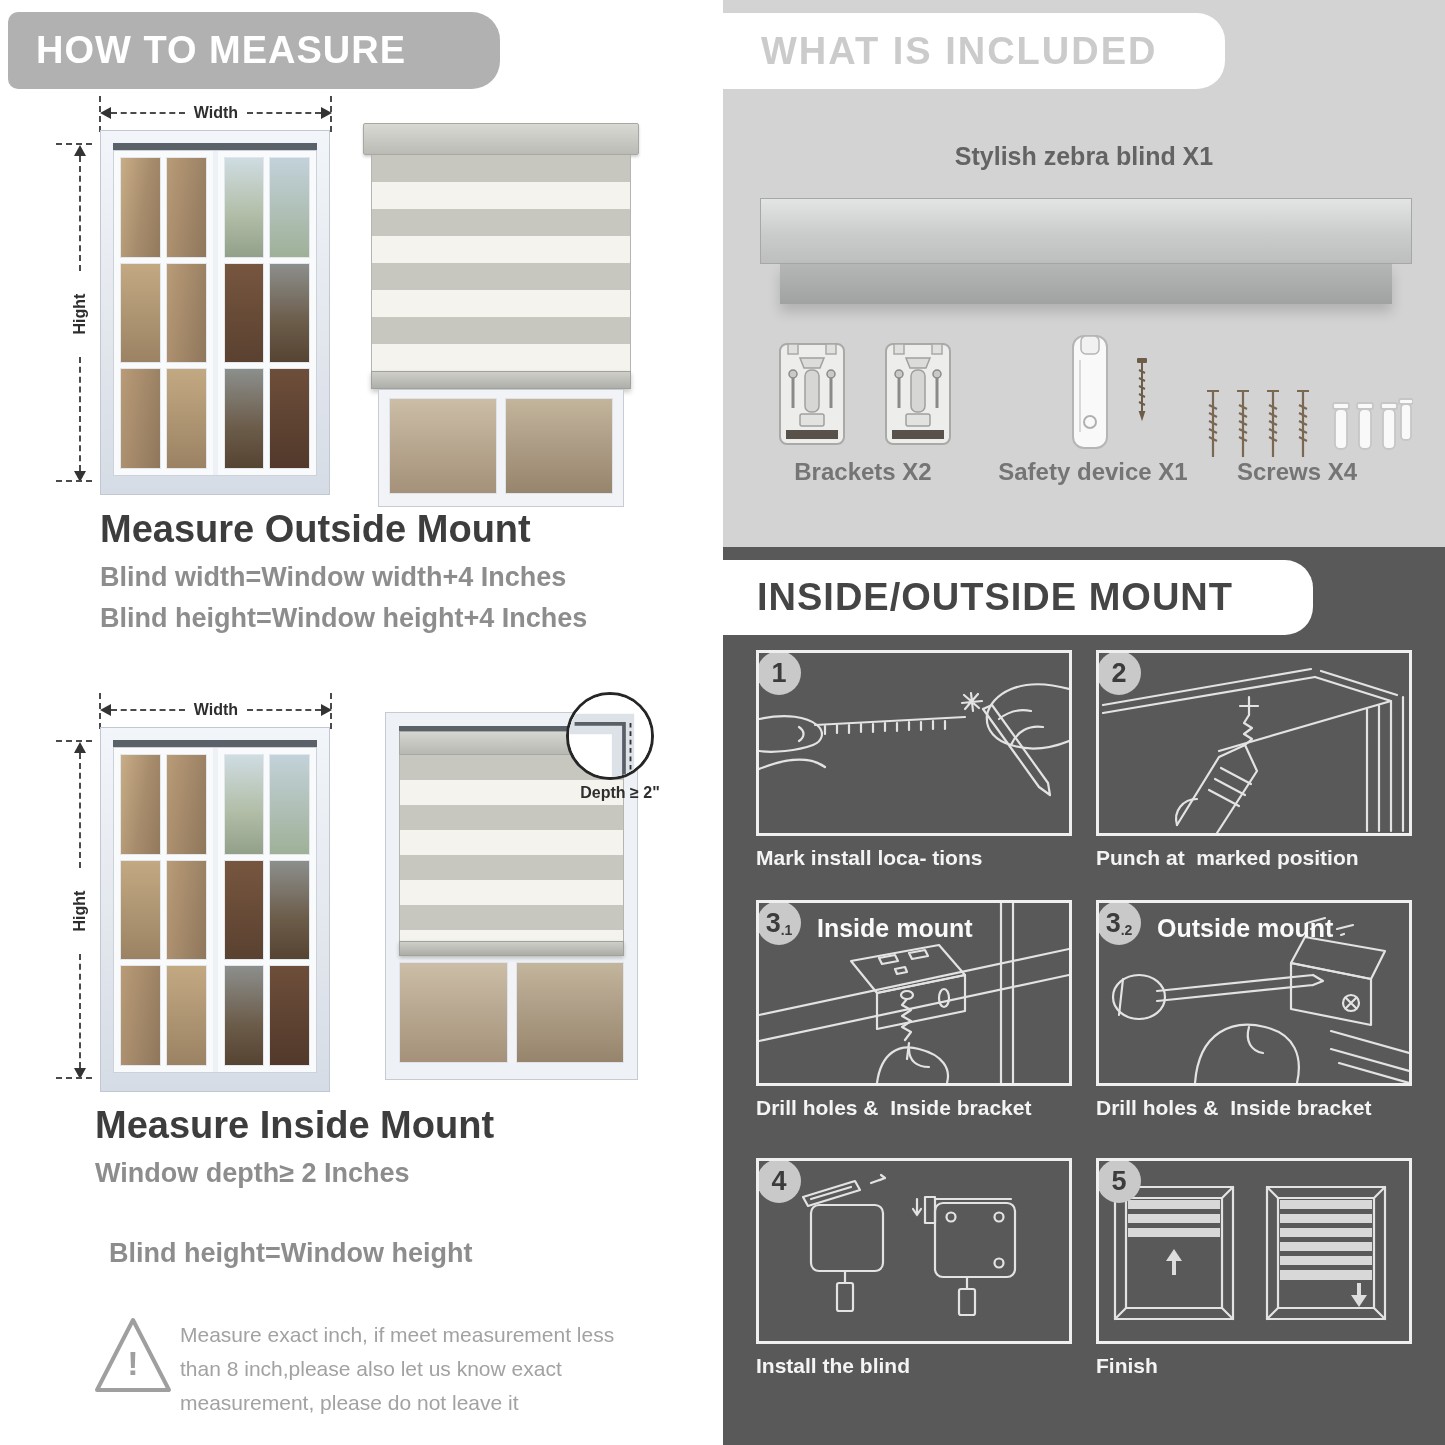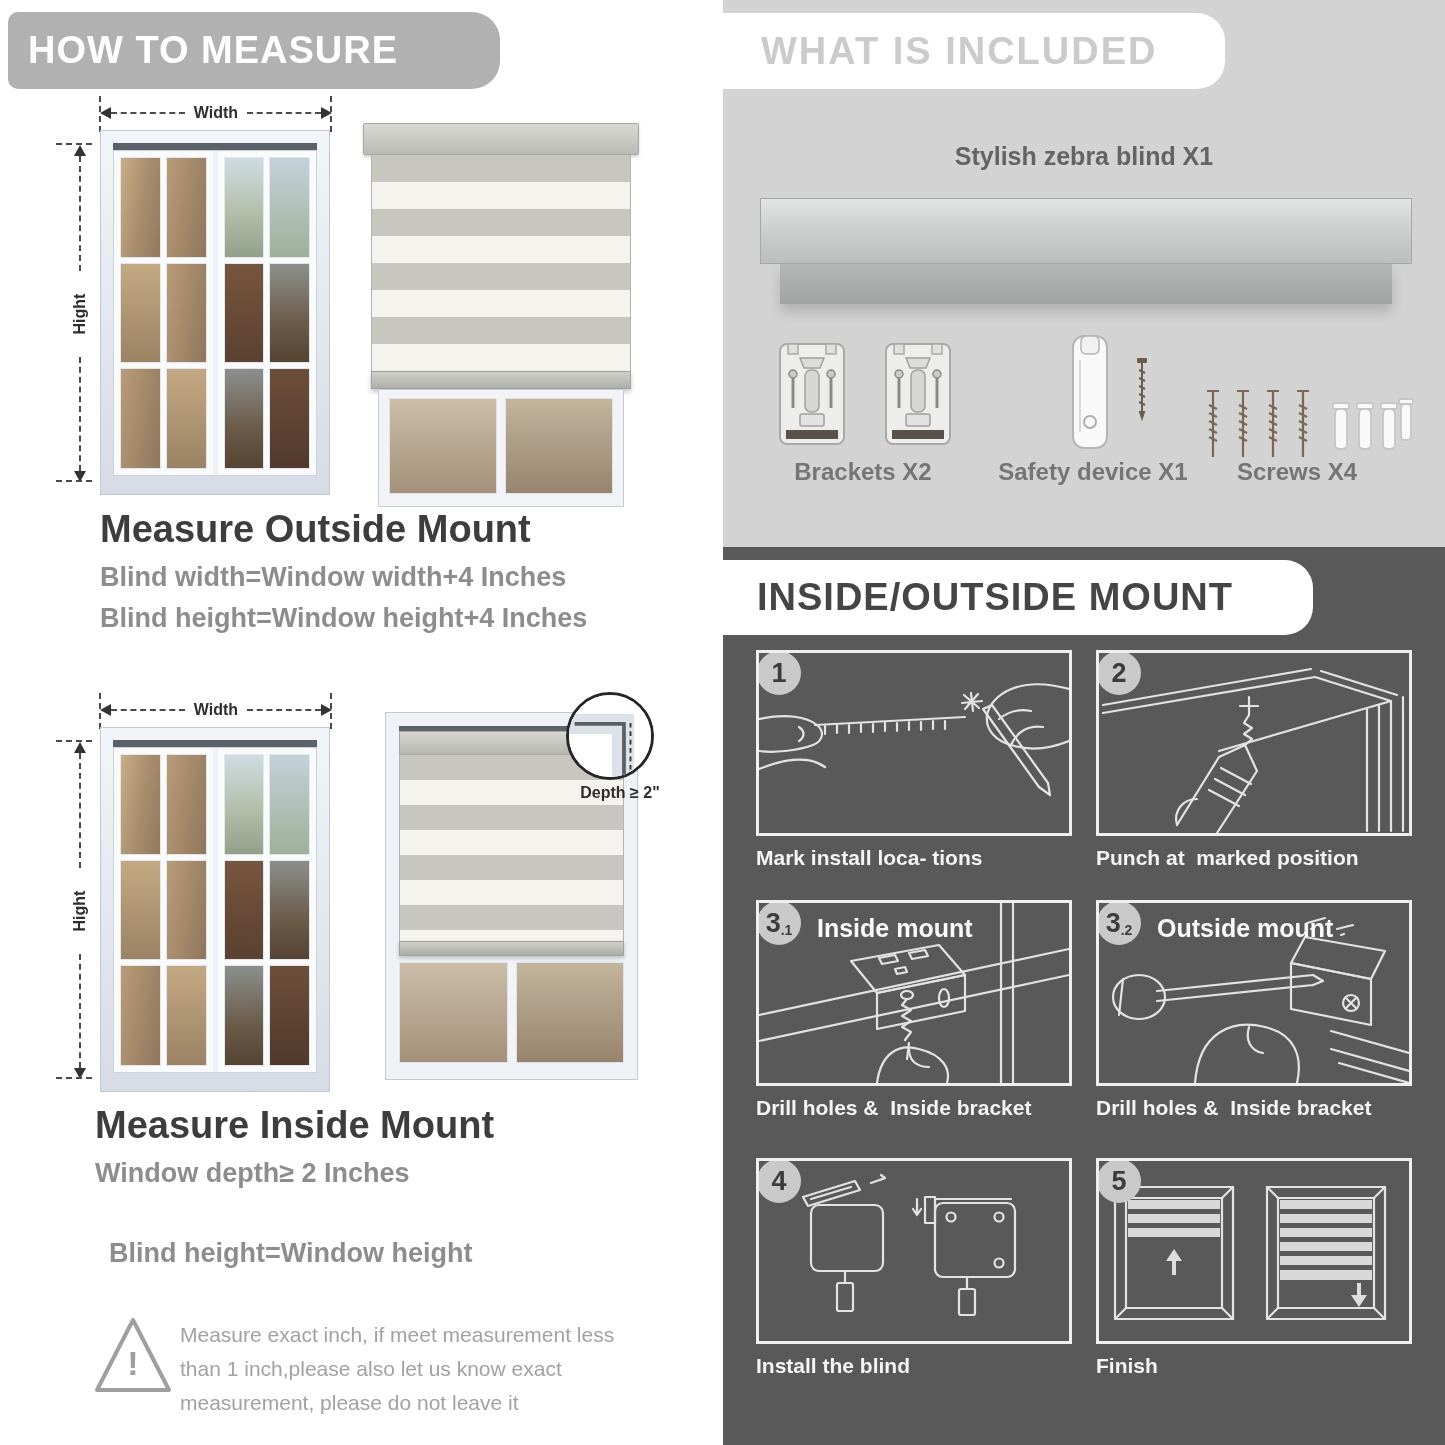--- a/index.html
+++ b/index.html
@@ -3,21 +3,21 @@
 <meta charset="utf-8">
 <style>
   html,body{margin:0;padding:0;background:#fff;}
   #canvas{position:relative;width:1445px;height:1445px;background:#fff;overflow:hidden;
           font-family:"Liberation Sans", sans-serif;}
   .abs{position:absolute;}
 
   
   .hdr-band-left{left:8px;top:12px;width:492px;height:77px;background:#b1b1b1;
     border-radius:10px 28px 28px 10px;color:#ffffff;font-size:38px;font-weight:bold;
-    line-height:77px;padding-left:20px;letter-spacing:1px;box-sizing:border-box;}
+    line-height:77px;padding-left:28px;letter-spacing:1px;box-sizing:border-box;}
 
   
   .dim-w{display:flex;align-items:center;height:14px;}
   .dline{flex:1;height:0;border-top:2px dashed #4a4a4a;}
   .arr{width:0;height:0;border:6px solid transparent;}
   .arr.left{border-right:11px solid #333;border-left:0;}
   .arr.right{border-left:11px solid #333;border-right:0;}
   .dim-label{padding:0 9px;font-size:16px;font-weight:bold;color:#2e2e2e;white-space:nowrap;}
   .tick-v{width:0;height:36px;border-left:2px dashed #4a4a4a;}
   .tick-h{height:0;width:36px;border-top:2px dashed #4a4a4a;}
@@ -249,21 +249,21 @@
   <div class="abs m-title" style="left:95px;top:1104px;text-align:right;">Measure Inside Mount</div>
   <div class="abs m-line" style="left:95px;top:1158px;">Window depth≥ 2 Inches</div>
   <div class="abs m-line" style="left:109px;top:1238px;">Blind height=Window height</div>
 
   <svg class="abs" style="left:92px;top:1312px;" width="82" height="86" viewBox="0 0 82 86">
     <polygon points="41,8 77,78 5,78" fill="none" stroke="#9f9f9f" stroke-width="4" stroke-linejoin="round"></polygon>
   </svg>
   <div class="note-ex">
     <span>!</span>
   </div>
-  <div class="abs note-text" style="left:180px;top:1318px;">Measure exact inch, if meet measurement less than 1 inch,please also let us know exact measurement, please do not leave it</div>
+  <div class="abs note-text" style="left:180px;top:1318px;">Measure exact inch, if meet measurement less than 8 inch,please also let us know exact measurement, please do not leave it</div>
 
   <div class="abs right-col">
 
     <div class="abs hdr-band-right">WHAT IS INCLUDED</div>
 
     <div class="abs product-label">Stylish zebra blind X1</div>
 
     <div class="abs bar-main"></div>
     <div class="abs bar-lower"></div>
 

